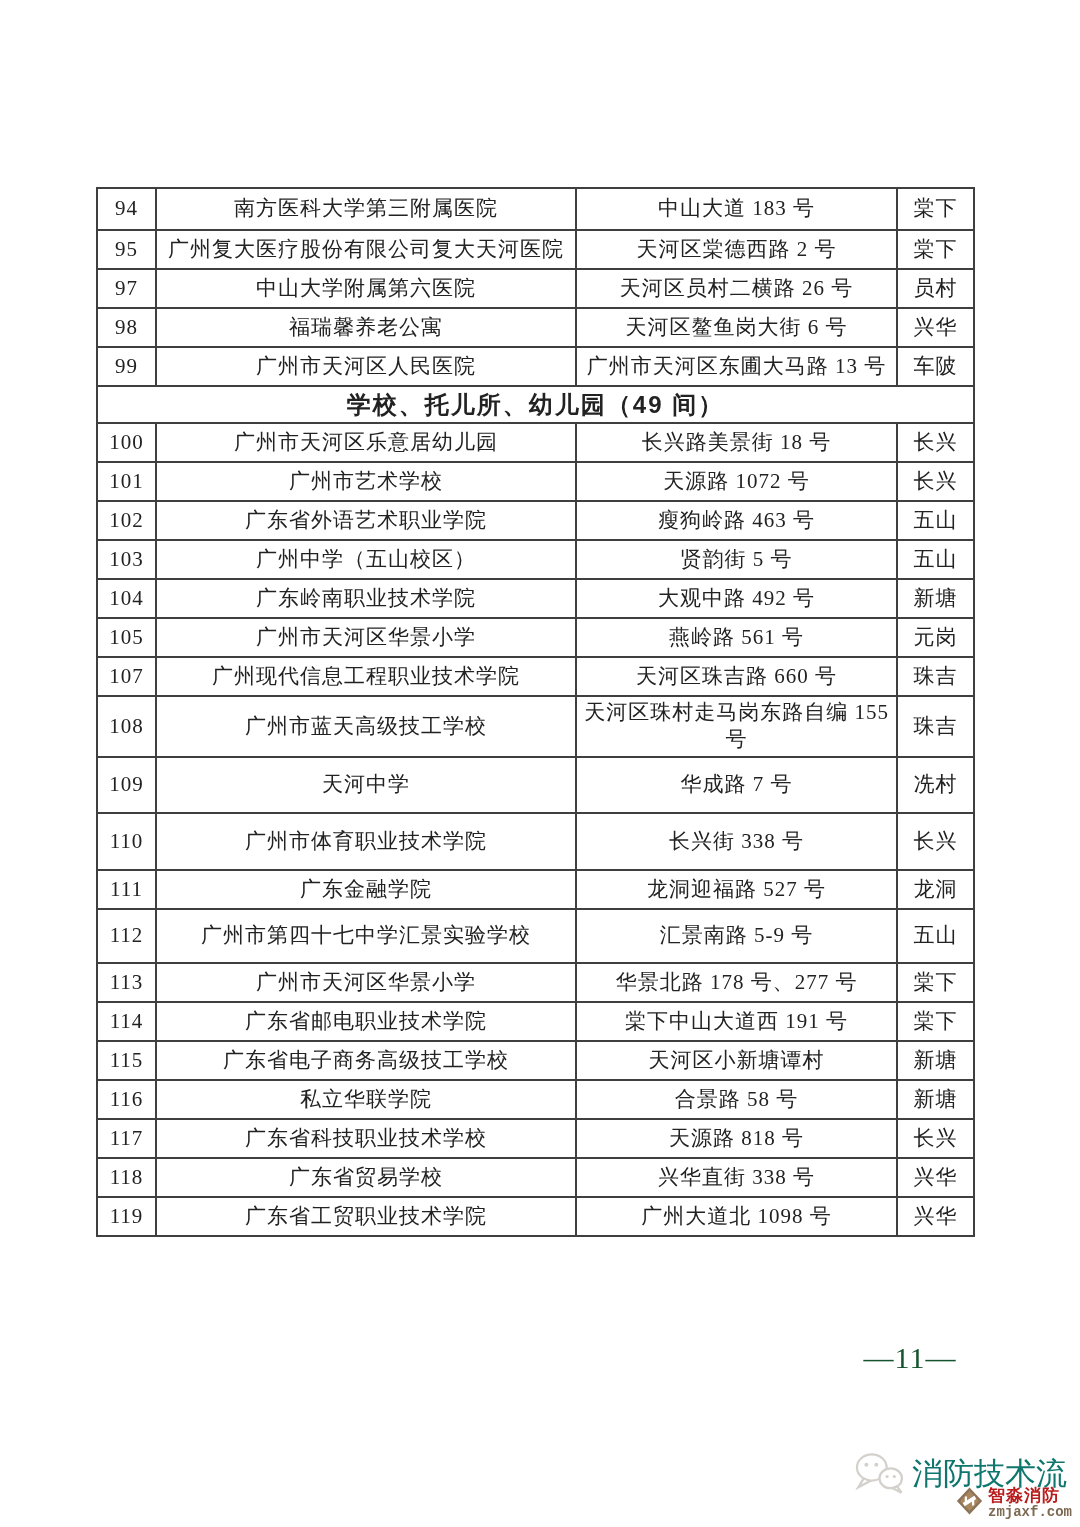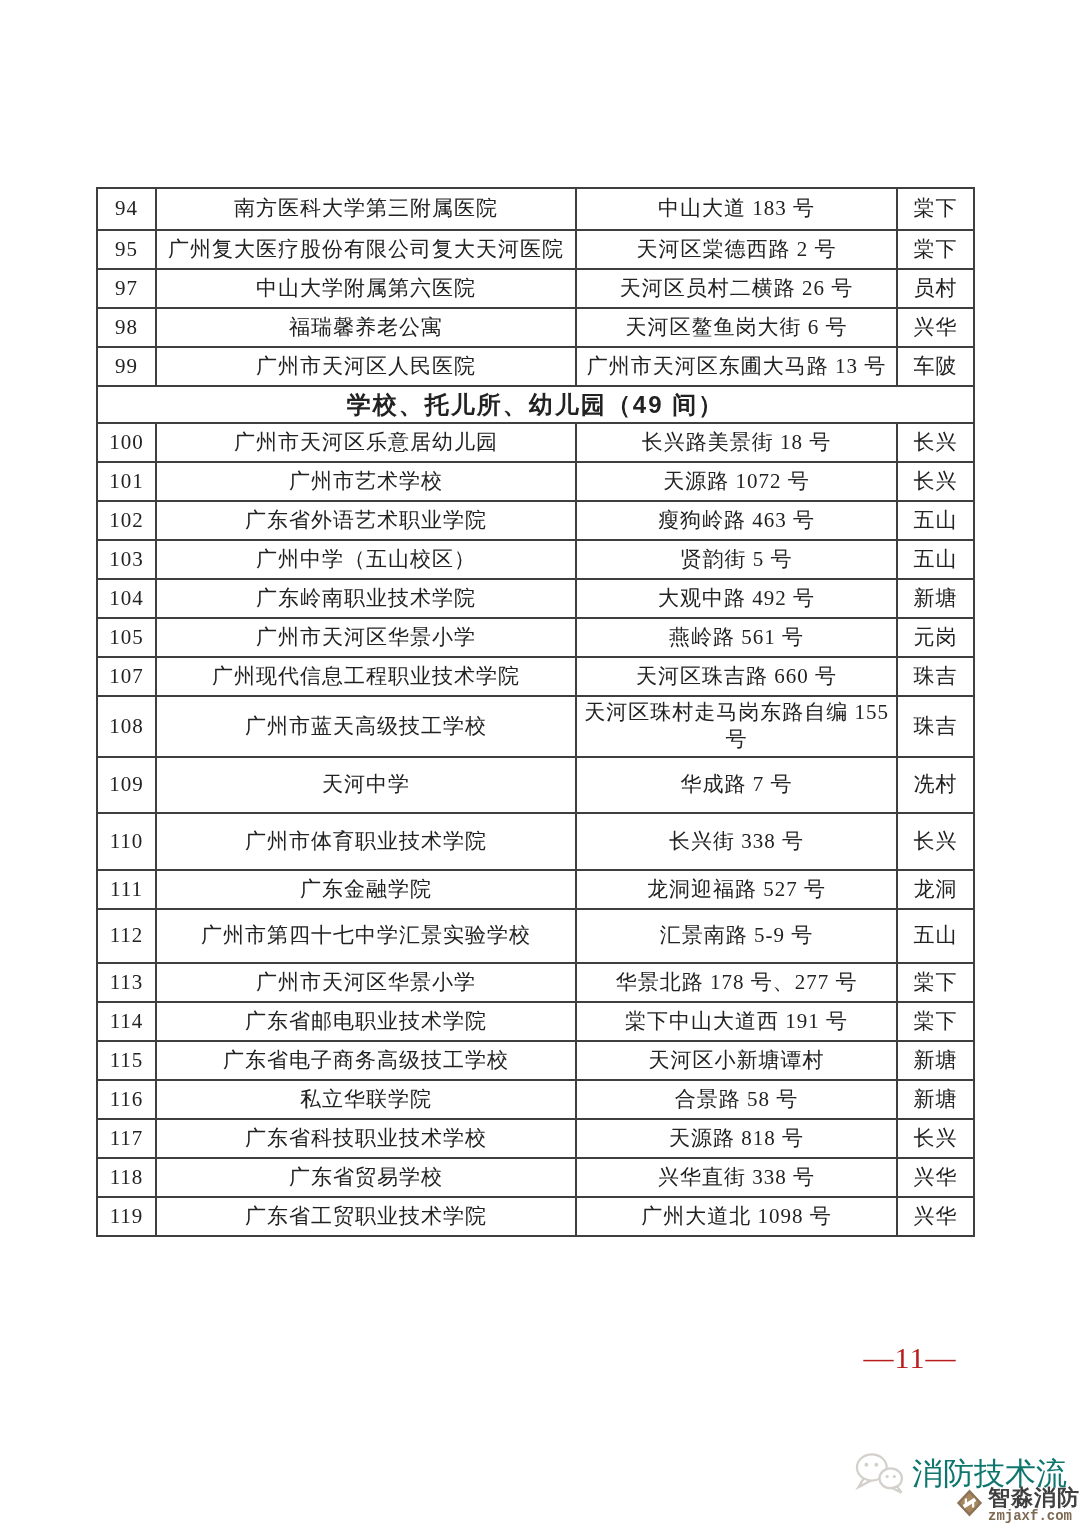--- a/index.html
+++ b/index.html
@@ -37,21 +37,21 @@
     letter-spacing:2px;
     font-family:"Liberation Sans","DejaVu Sans",sans-serif;
   }
   td.c-no{letter-spacing:0;}
 
   
   .page-number{
     position:absolute;left:855px;top:1341px;width:110px;
     text-align:center;
     font-size:30px;
-    color:#b91c1c;
+    color:#14532d;
     letter-spacing:1px;
   }
 
   
   .watermark{
     position:absolute;left:852px;top:1450px;
     display:flex;align-items:center;gap:6px;
   }
   .watermark-text{
     font-size:31px;
@@ -62,21 +62,21 @@
   }
 
   
   .brand{
     position:absolute;left:956px;top:1486px;
     display:flex;align-items:center;gap:5px;
   }
   .brand-texts{display:flex;flex-direction:column;line-height:1.05;}
   .brand-name{
     font-family:"Liberation Sans","DejaVu Sans",sans-serif;
-    font-weight:bold;font-size:22px;color:#404040;letter-spacing:1px;
+    font-weight:bold;font-size:17px;color:#b91c1c;letter-spacing:1px;
   }
   .brand-site{
     font-family:"Liberation Mono","DejaVu Sans Mono",monospace;
     font-weight:bold;font-size:14px;color:#7e6a53;
   }
 </style>
 </head>
 <body>
 
 <div class="page">

